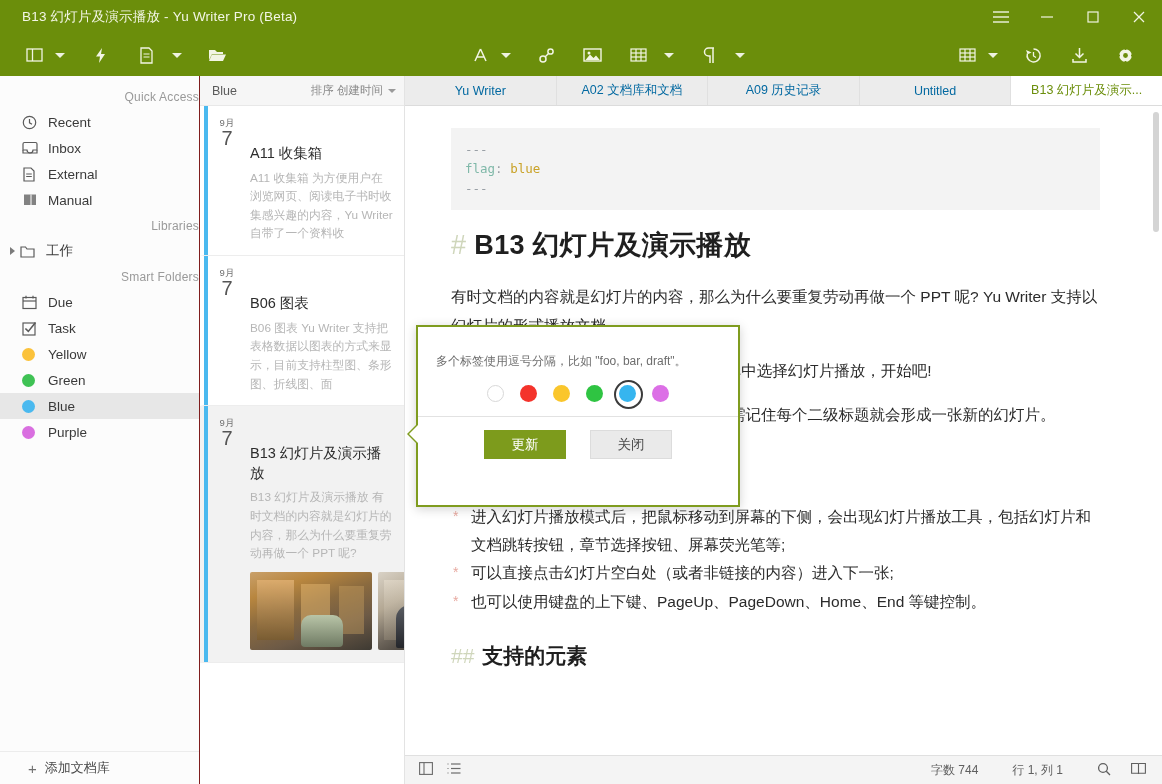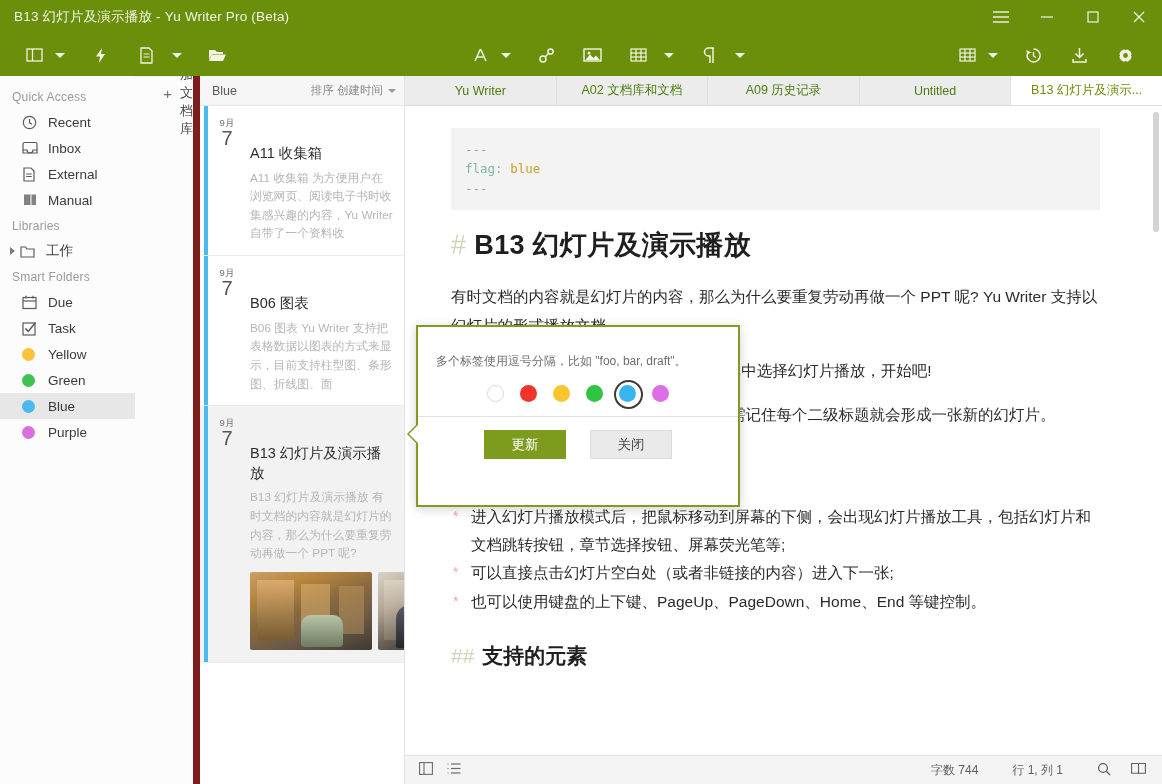--- a/index.html
+++ b/index.html
@@ -15,20 +15,21 @@
     background: #6b8e0b;
     display: flex; flex-direction: column;
   }
 
   
   .titlebar {
     height: 34px; flex: 0 0 34px;
     background: #6b8e0b;
     display: flex; align-items: center;
     position: relative;
+    padding-left: 8px;
   }
   .titlebar-text {
     color: #f3f6e6; font-size: 13.5px;
     padding-left: 14px; letter-spacing: .2px;
     white-space: nowrap;
   }
   .win-controls {
     position: absolute; right: 0; top: 0;
     height: 34px; display: flex; align-items: center;
   }
@@ -70,22 +71,23 @@
   .caret { width: 0; height: 0; border-left: 5px solid transparent;
            border-right: 5px solid transparent; border-top: 5px solid currentColor; }
 
   
   .body-row { flex: 1 1 auto; display: flex; min-height: 0; background:#6b8e0b; }
 
   
   .sidebar {
     width: 200px; flex: 0 0 200px;
     background: #fcfcfc;
-    display: flex; flex-direction: row;
-    border-right: 7px solid #7f1d1d;
+    display: flex; flex-direction: column;
+    border-right: 1px solid #7f1d1d;
+    text-align: right;
   }
   .sidebar-scroll { flex: 1 1 auto; overflow: hidden; padding-top: 8px; }
   .side-group-title {
     font-size: 12px; color: #9a9a9a;
     padding: 6px 0 5px 12px; letter-spacing: .2px;
   }
   .side-item {
     height: 26px; display: flex; align-items: center;
     padding-left: 22px; font-size: 13.5px; color: #3a3a3a;
   }
@@ -182,21 +184,21 @@
   
   .main { flex: 1 1 auto; display: flex; flex-direction: column; min-width: 0; background:#fff; }
   .tabbar {
     height: 30px; flex: 0 0 30px;
     display: flex; align-items: stretch;
     background: #ececec; border-bottom: 1px solid #dcdcdc;
   }
   .tab {
     flex: 1 1 0; min-width: 0;
     display: flex; align-items: center; justify-content: center;
-    font-size: 12.5px; color: #4d7c0f;
+    font-size: 12.5px; color: #0369a1;
     border-right: 1px solid #e0e0e0;
     padding: 0 6px; white-space: nowrap; overflow: hidden;
   }
   .tab.active { background: #ffffff; color: #6b8e0b; border-right: none; }
 
   .editor-wrap { flex: 1 1 auto; position: relative; overflow: hidden; background:#fff; }
   .editor {
     position: absolute; inset: 0;
     padding: 22px 62px 0 46px;
     overflow: hidden;

